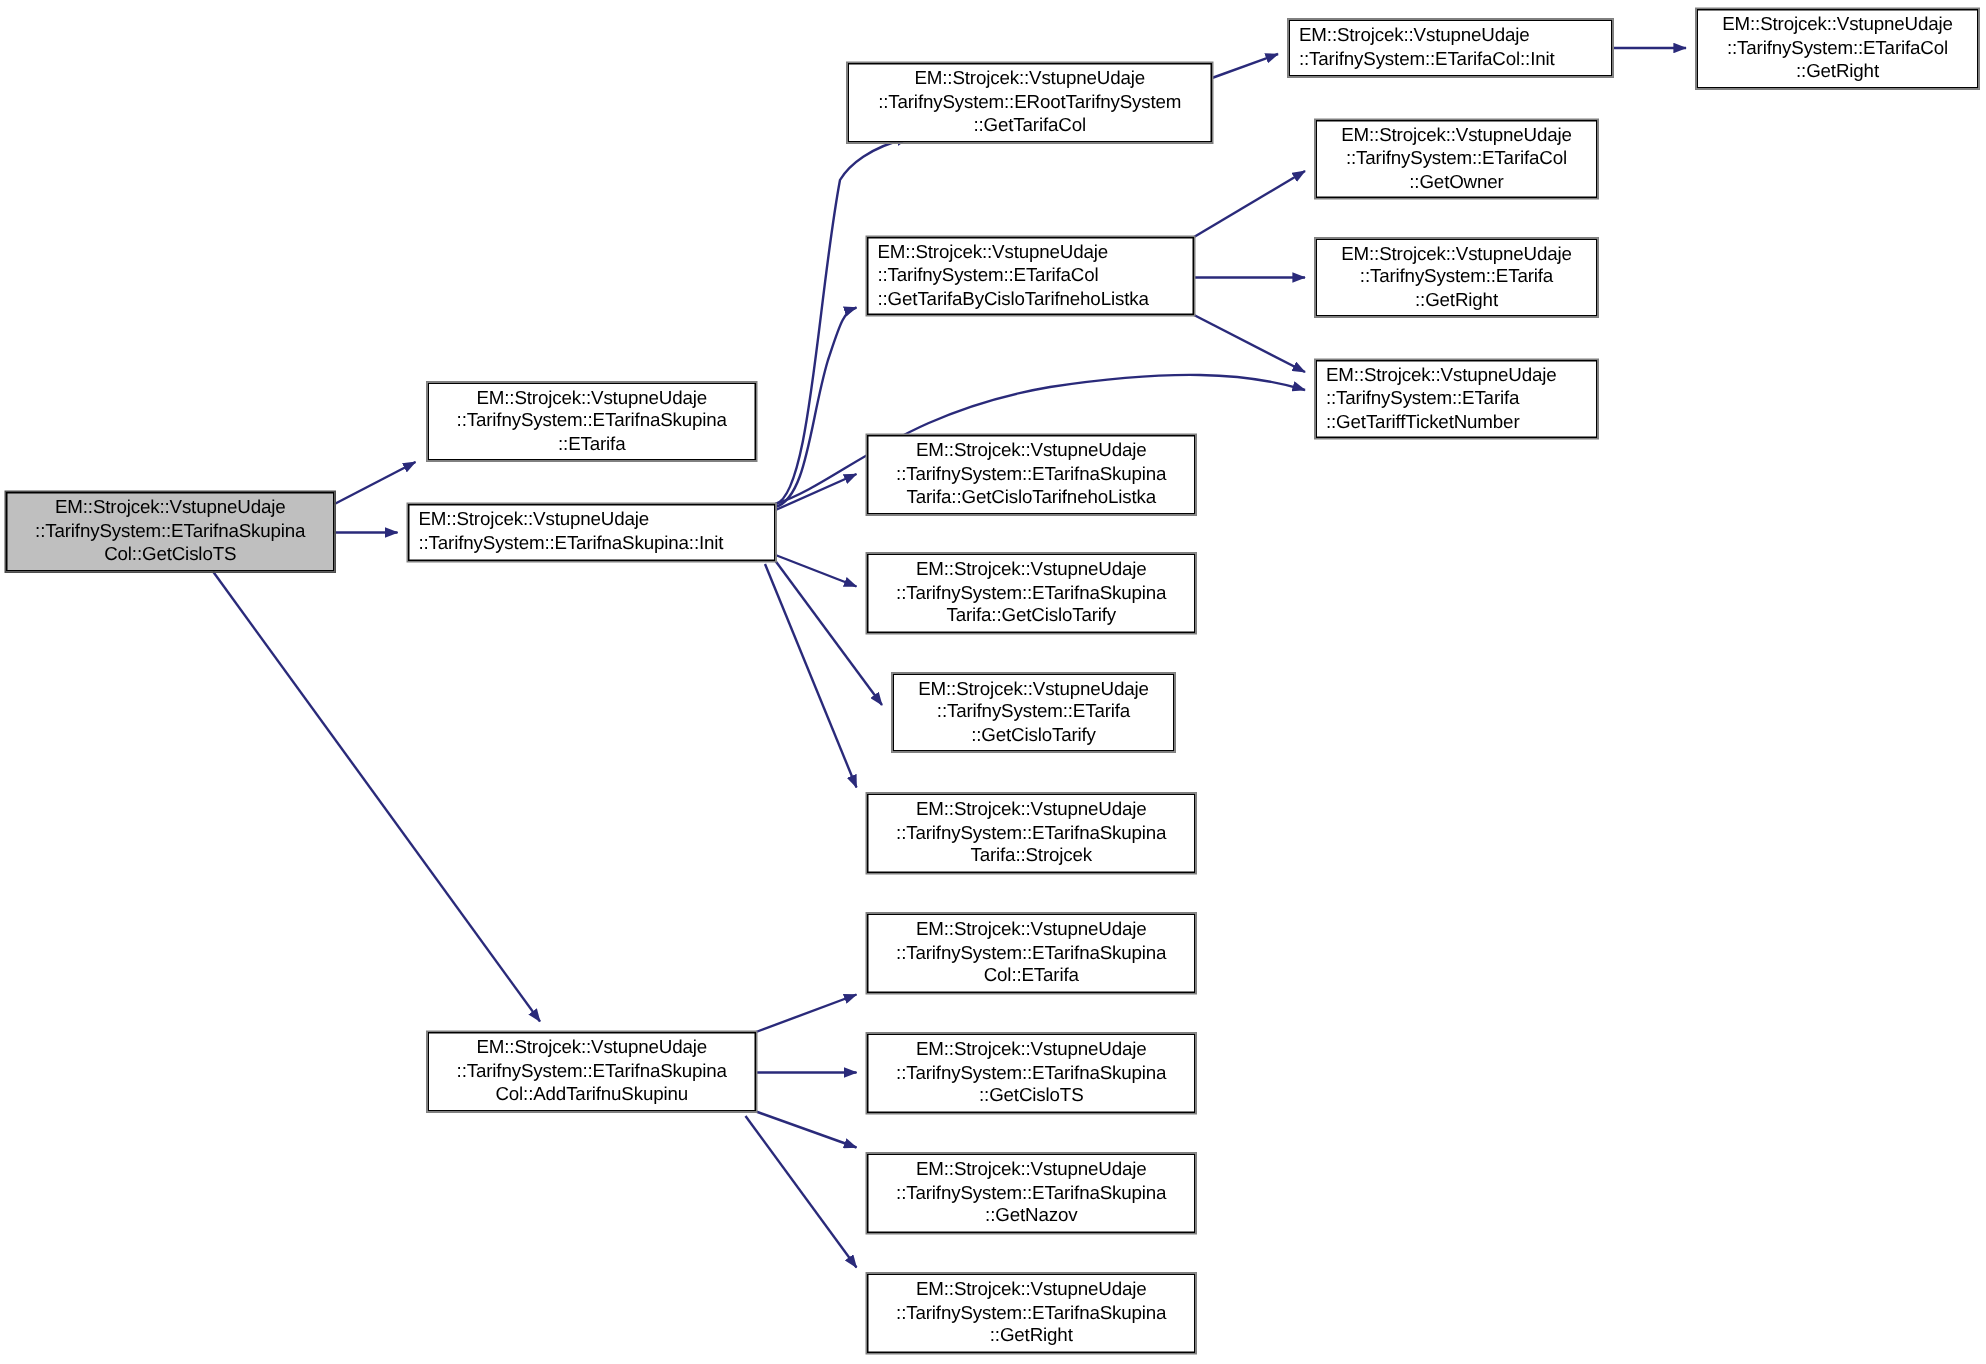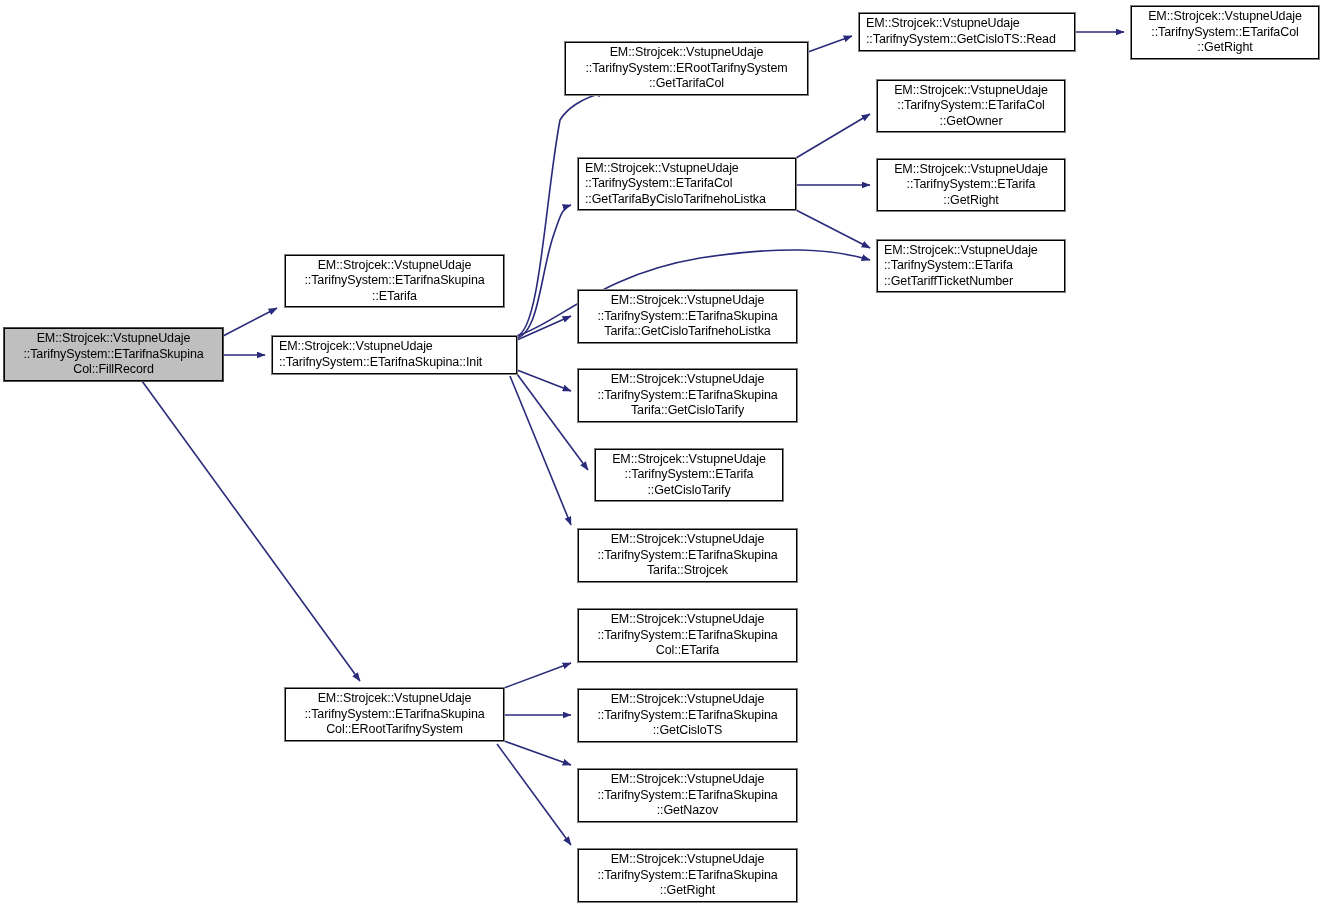--- a/index.html
+++ b/index.html
@@ -78,27 +78,27 @@
         <path d="M796,210 L870,248" fill="none" stroke="#2a2a7a" stroke-width="1.6" marker-end="url(#arrowhead)"></path>
         <path d="M808,52 L852,36" fill="none" stroke="#2a2a7a" stroke-width="1.6" marker-end="url(#arrowhead)"></path>
         <path d="M1075,32 L1124,32" fill="none" stroke="#2a2a7a" stroke-width="1.6" marker-end="url(#arrowhead)"></path>
         <path d="M504,688 L571,663" fill="none" stroke="#2a2a7a" stroke-width="1.6" marker-end="url(#arrowhead)"></path>
         <path d="M504,715 L571,715" fill="none" stroke="#2a2a7a" stroke-width="1.6" marker-end="url(#arrowhead)"></path>
         <path d="M504,741 L571,765" fill="none" stroke="#2a2a7a" stroke-width="1.6" marker-end="url(#arrowhead)"></path>
         <path d="M497,744 L571,845" fill="none" stroke="#2a2a7a" stroke-width="1.6" marker-end="url(#arrowhead)"></path>
       </g>
   </svg>
   <div id="node-layer">
-      <div class="node current align-center" style="left: 4px; top: 328px; width: 219px; height: 53px;"><span class="nline">EM::Strojcek::VstupneUdaje</span><span class="nline">::TarifnySystem::ETarifnaSkupina</span><span class="nline">Col::FillRecord</span></div>
+      <div class="node current align-center" style="left: 4px; top: 328px; width: 219px; height: 53px;"><span class="nline">EM::Strojcek::VstupneUdaje</span><span class="nline">::TarifnySystem::ETarifnaSkupina</span><span class="nline">Col::GetCisloTS</span></div>
       <div class="node align-center" style="left: 285px; top: 255px; width: 219px; height: 52px;"><span class="nline">EM::Strojcek::VstupneUdaje</span><span class="nline">::TarifnySystem::ETarifnaSkupina</span><span class="nline">::ETarifa</span></div>
       <div class="node align-left" style="left: 272px; top: 336px; width: 245px; height: 38px;"><span class="nline">EM::Strojcek::VstupneUdaje</span><span class="nline">::TarifnySystem::ETarifnaSkupina::Init</span></div>
-      <div class="node align-center" style="left: 285px; top: 688px; width: 219px; height: 53px;"><span class="nline">EM::Strojcek::VstupneUdaje</span><span class="nline">::TarifnySystem::ETarifnaSkupina</span><span class="nline">Col::ERootTarifnySystem</span></div>
+      <div class="node align-center" style="left: 285px; top: 688px; width: 219px; height: 53px;"><span class="nline">EM::Strojcek::VstupneUdaje</span><span class="nline">::TarifnySystem::ETarifnaSkupina</span><span class="nline">Col::AddTarifnuSkupinu</span></div>
       <div class="node align-center" style="left: 565px; top: 42px; width: 243px; height: 53px;"><span class="nline">EM::Strojcek::VstupneUdaje</span><span class="nline">::TarifnySystem::ERootTarifnySystem</span><span class="nline">::GetTarifaCol</span></div>
       <div class="node align-left" style="left: 578px; top: 158px; width: 218px; height: 52px;"><span class="nline">EM::Strojcek::VstupneUdaje</span><span class="nline">::TarifnySystem::ETarifaCol</span><span class="nline">::GetTarifaByCisloTarifnehoListka</span></div>
-      <div class="node align-left" style="left: 859px; top: 13px; width: 216px; height: 38px;"><span class="nline">EM::Strojcek::VstupneUdaje</span><span class="nline">::TarifnySystem::GetCisloTS::Read</span></div>
+      <div class="node align-left" style="left: 859px; top: 13px; width: 216px; height: 38px;"><span class="nline">EM::Strojcek::VstupneUdaje</span><span class="nline">::TarifnySystem::ETarifaCol::Init</span></div>
       <div class="node align-center" style="left: 1131px; top: 6px; width: 188px; height: 53px;"><span class="nline">EM::Strojcek::VstupneUdaje</span><span class="nline">::TarifnySystem::ETarifaCol</span><span class="nline">::GetRight</span></div>
       <div class="node align-center" style="left: 877px; top: 80px; width: 188px; height: 52px;"><span class="nline">EM::Strojcek::VstupneUdaje</span><span class="nline">::TarifnySystem::ETarifaCol</span><span class="nline">::GetOwner</span></div>
       <div class="node align-center" style="left: 877px; top: 159px; width: 188px; height: 52px;"><span class="nline">EM::Strojcek::VstupneUdaje</span><span class="nline">::TarifnySystem::ETarifa</span><span class="nline">::GetRight</span></div>
       <div class="node align-left" style="left: 877px; top: 240px; width: 188px; height: 52px;"><span class="nline">EM::Strojcek::VstupneUdaje</span><span class="nline">::TarifnySystem::ETarifa</span><span class="nline">::GetTariffTicketNumber</span></div>
       <div class="node align-center" style="left: 578px; top: 290px; width: 219px; height: 53px;"><span class="nline">EM::Strojcek::VstupneUdaje</span><span class="nline">::TarifnySystem::ETarifnaSkupina</span><span class="nline">Tarifa::GetCisloTarifnehoListka</span></div>
       <div class="node align-center" style="left: 578px; top: 369px; width: 219px; height: 53px;"><span class="nline">EM::Strojcek::VstupneUdaje</span><span class="nline">::TarifnySystem::ETarifnaSkupina</span><span class="nline">Tarifa::GetCisloTarify</span></div>
       <div class="node align-center" style="left: 595px; top: 449px; width: 188px; height: 52px;"><span class="nline">EM::Strojcek::VstupneUdaje</span><span class="nline">::TarifnySystem::ETarifa</span><span class="nline">::GetCisloTarify</span></div>
       <div class="node align-center" style="left: 578px; top: 529px; width: 219px; height: 53px;"><span class="nline">EM::Strojcek::VstupneUdaje</span><span class="nline">::TarifnySystem::ETarifnaSkupina</span><span class="nline">Tarifa::Strojcek</span></div>
       <div class="node align-center" style="left: 578px; top: 609px; width: 219px; height: 53px;"><span class="nline">EM::Strojcek::VstupneUdaje</span><span class="nline">::TarifnySystem::ETarifnaSkupina</span><span class="nline">Col::ETarifa</span></div>
       <div class="node align-center" style="left: 578px; top: 689px; width: 219px; height: 53px;"><span class="nline">EM::Strojcek::VstupneUdaje</span><span class="nline">::TarifnySystem::ETarifnaSkupina</span><span class="nline">::GetCisloTS</span></div>

